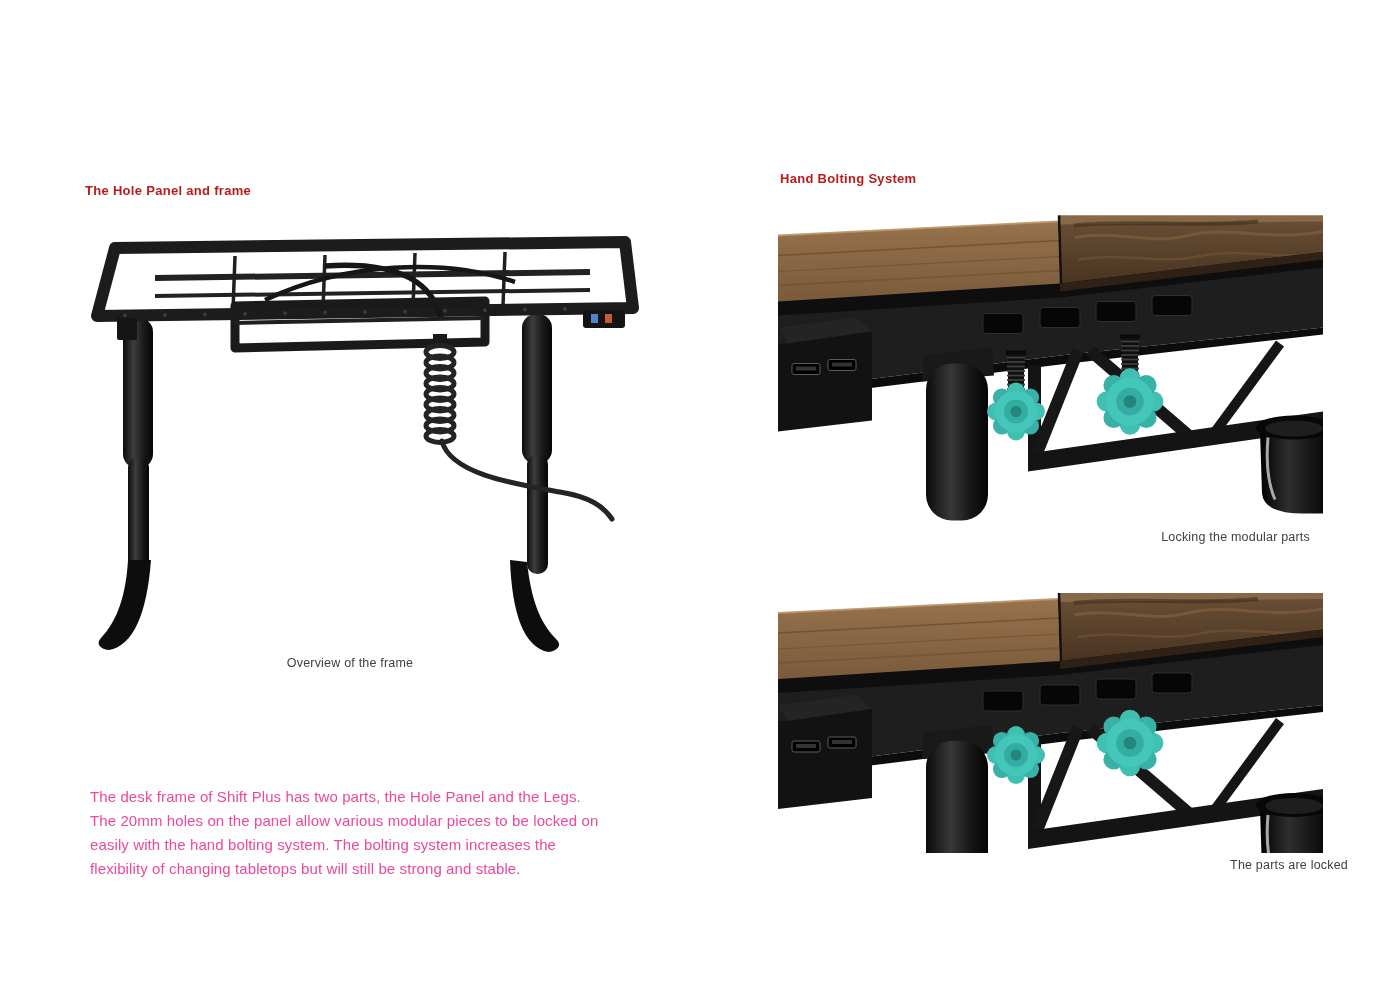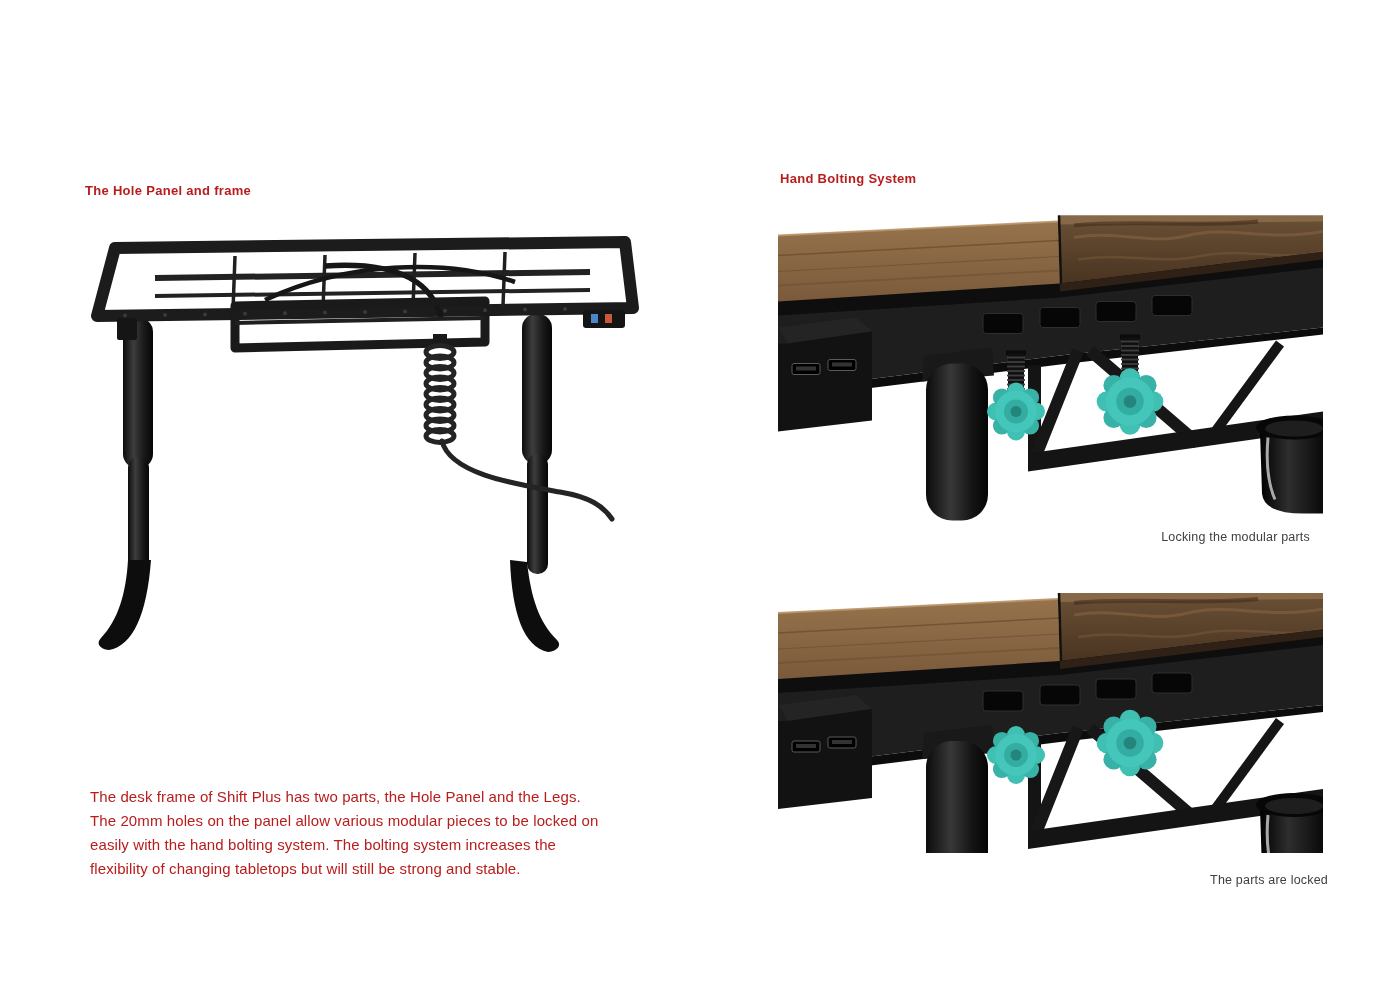--- a/index.html
+++ b/index.html
@@ -10,21 +10,21 @@
   }
   .heading{
     position:absolute;font-size:13px;font-weight:bold;color:#b91c1c;letter-spacing:.3px;
   }
   .caption{
     position:absolute;font-size:12.5px;color:#404040;letter-spacing:.2px;
   }
   .caption.center{text-align:center;}
   .caption.right{text-align:right;}
   .body-text{
-    position:absolute;font-size:15px;line-height:1.6;color:#b91c1c;letter-spacing:.1px;
+    position:absolute;font-size:15px;line-height:1.6;color:#ec4899;letter-spacing:.1px;
   }
   .fig{position:absolute;}
   svg{display:block;}
 </style>
 </head>
 <body>
 
 <div class="page">
 
   <svg width="0" height="0" style="position:absolute" aria-hidden="true">
@@ -205,20 +205,21 @@
         <ellipse cx="355" cy="172" rx="14" ry="6.5"></ellipse>
           <ellipse cx="355" cy="182.5" rx="14" ry="6.5"></ellipse>
         <ellipse cx="355" cy="193" rx="14" ry="6.5"></ellipse>
           <ellipse cx="355" cy="203.5" rx="14" ry="6.5"></ellipse>
         <ellipse cx="355" cy="214" rx="14" ry="6.5"></ellipse>
         <path d="M357,219 C365,252 430,262 475,270 C505,275 518,284 527,297" stroke-linecap="round"></path>
       </g>
     </svg>
   </div>
 
+  <div class="caption center" style="left:85px;top:656px;width:530px;">Overview of the frame</div>
 
   <p class="body-text" style="left:90px;top:770px;width:512px;">The desk frame of Shift Plus has two parts, the Hole Panel and the Legs. The 20mm holes on the panel allow various modular pieces to be locked on easily with the hand bolting system. The bolting system increases the flexibility of changing tabletops but will still be strong and stable.</p>
 
   <h2 class="heading" style="left:780px;top:160px;">Hand Bolting System</h2>
 
   <div class="fig" style="left:778px;top:214px;">
     <svg width="545" height="308" viewBox="0 0 545 305">
       <use href="#closeup-base"></use>
       <g>
         <use href="#hb-bolt" transform="translate(238,138)"></use>
@@ -234,15 +235,15 @@
   <div class="fig" style="left:778px;top:593px;">
     <svg width="545" height="260" viewBox="0 0 545 305" preserveAspectRatio="xMidYMin slice">
       <use href="#closeup-base"></use>
       <g>
         <use href="#hb-knob" transform="translate(238,162)"></use>
         <use href="#hb-knob" transform="translate(352,150) scale(1.15)"></use>
       </g>
     </svg>
   </div>
 
-  <div class="caption right" style="left:796px;top:858px;width:532px;margin-top:15px;">The parts are locked</div>
+  <div class="caption right" style="left:816px;top:858px;width:532px;">The parts are locked</div>
 
 </div>
 
 </body></html>

